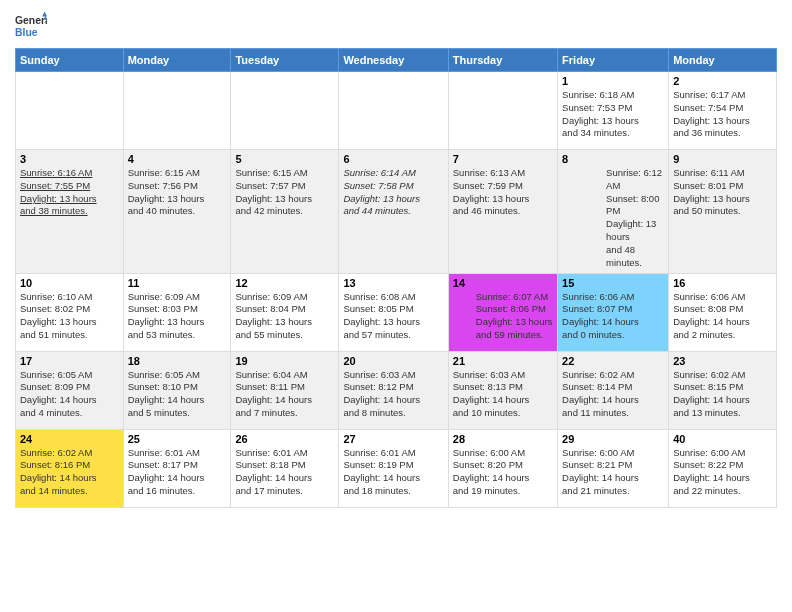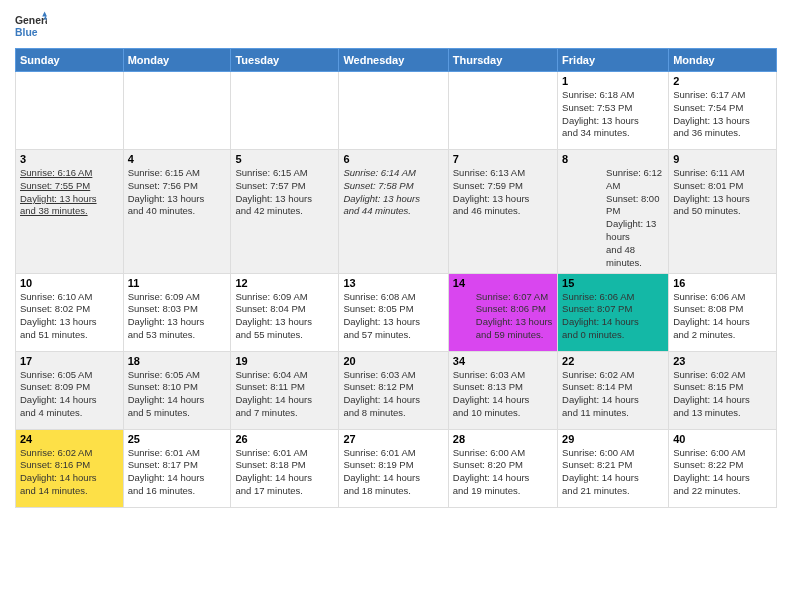--- a/index.html
+++ b/index.html
@@ -159,21 +159,21 @@
 Daylight: 13 hours
 and 57 minutes.</div>
           </td>
           <td style="background-color: #d946ef;">
             <div class="day-num">14</div>
             <div class="day-info" style="white-space: pre-line; margin-left: 23px;">Sunrise: 6:07 AM
 Sunset: 8:06 PM
 Daylight: 13 hours
 and 59 minutes.</div>
           </td>
-          <td style="background-color: #14b8a6;">
+          <td style="background-color: #7dd3fc;">
             <div class="day-num">15</div>
             <div class="day-info" style="white-space: pre-line;">Sunrise: 6:06 AM
 Sunset: 8:07 PM
 Daylight: 14 hours
 and 0 minutes.</div>
           </td>
           <td style="background-color: rgb(255, 255, 255);">
             <div class="day-num">16</div>
             <div class="day-info" style="white-space: pre-line;">Sunrise: 6:06 AM
 Sunset: 8:08 PM
@@ -204,21 +204,21 @@
 and 7 minutes.</div>
           </td>
           <td style="background-color: rgb(240, 240, 240);">
             <div class="day-num">20</div>
             <div class="day-info" style="white-space: pre-line;">Sunrise: 6:03 AM
 Sunset: 8:12 PM
 Daylight: 14 hours
 and 8 minutes.</div>
           </td>
           <td style="background-color: rgb(240, 240, 240);">
-            <div class="day-num">34</div>
+            <div class="day-num">21</div>
             <div class="day-info" style="white-space: pre-line;">Sunrise: 6:03 AM
 Sunset: 8:13 PM
 Daylight: 14 hours
 and 10 minutes.</div>
           </td>
           <td style="background-color: rgb(240, 240, 240);">
             <div class="day-num">22</div>
             <div class="day-info" style="white-space: pre-line;">Sunrise: 6:02 AM
 Sunset: 8:14 PM
 Daylight: 14 hours

